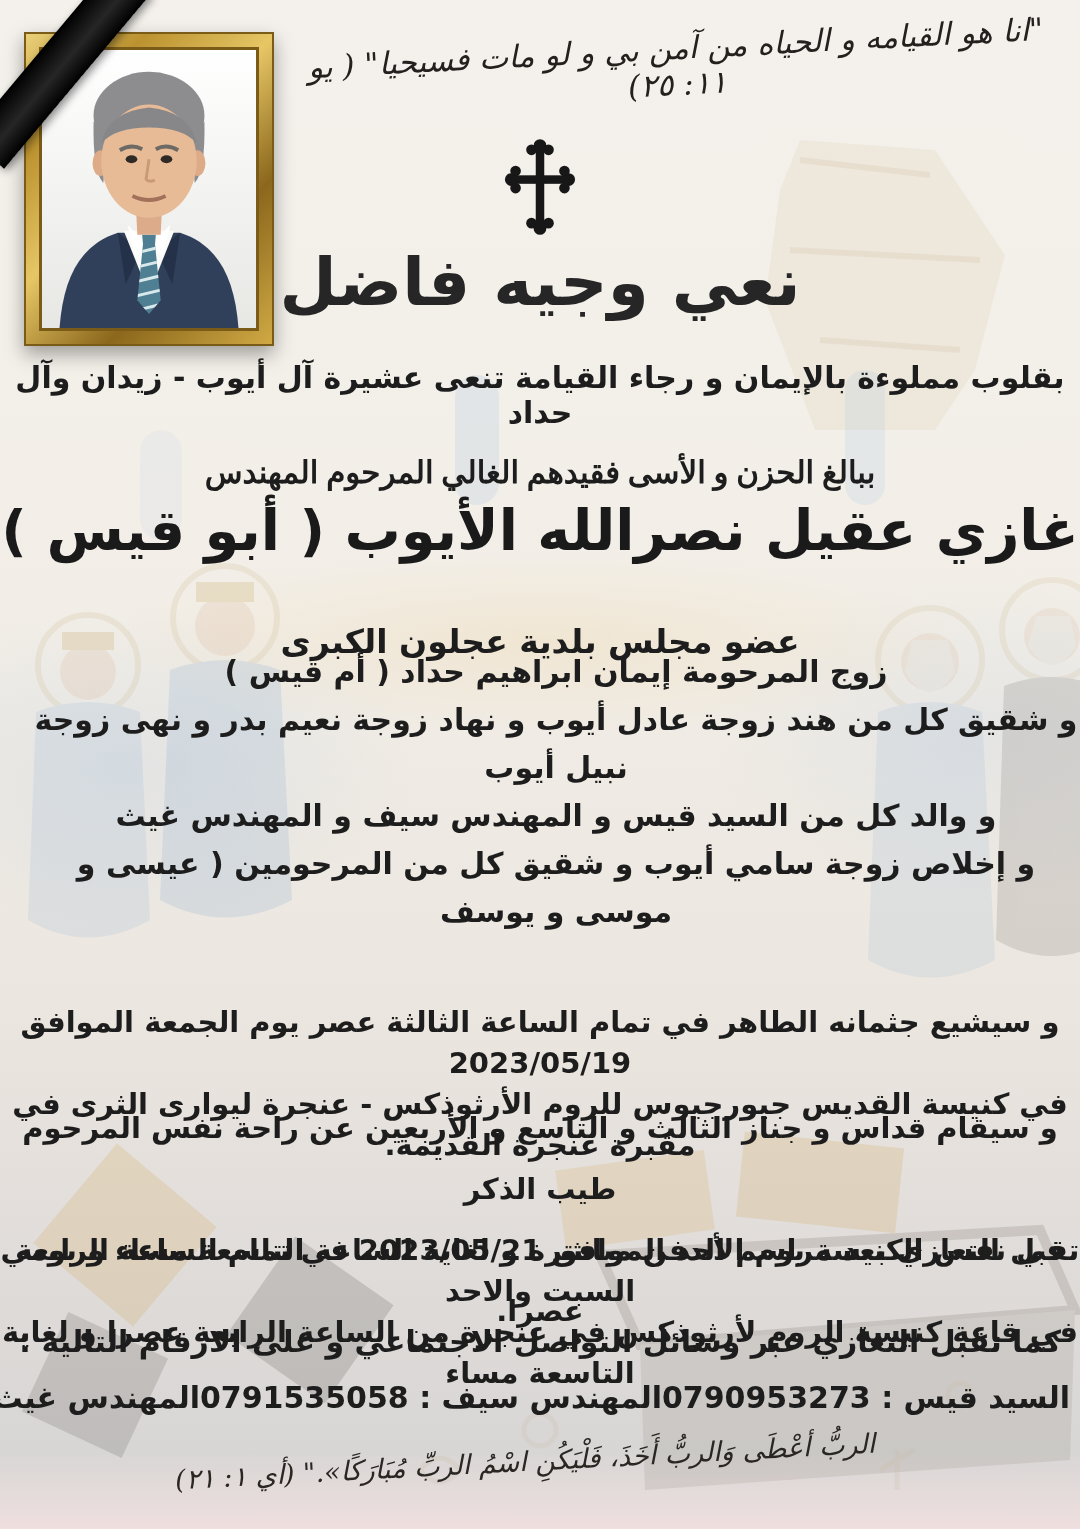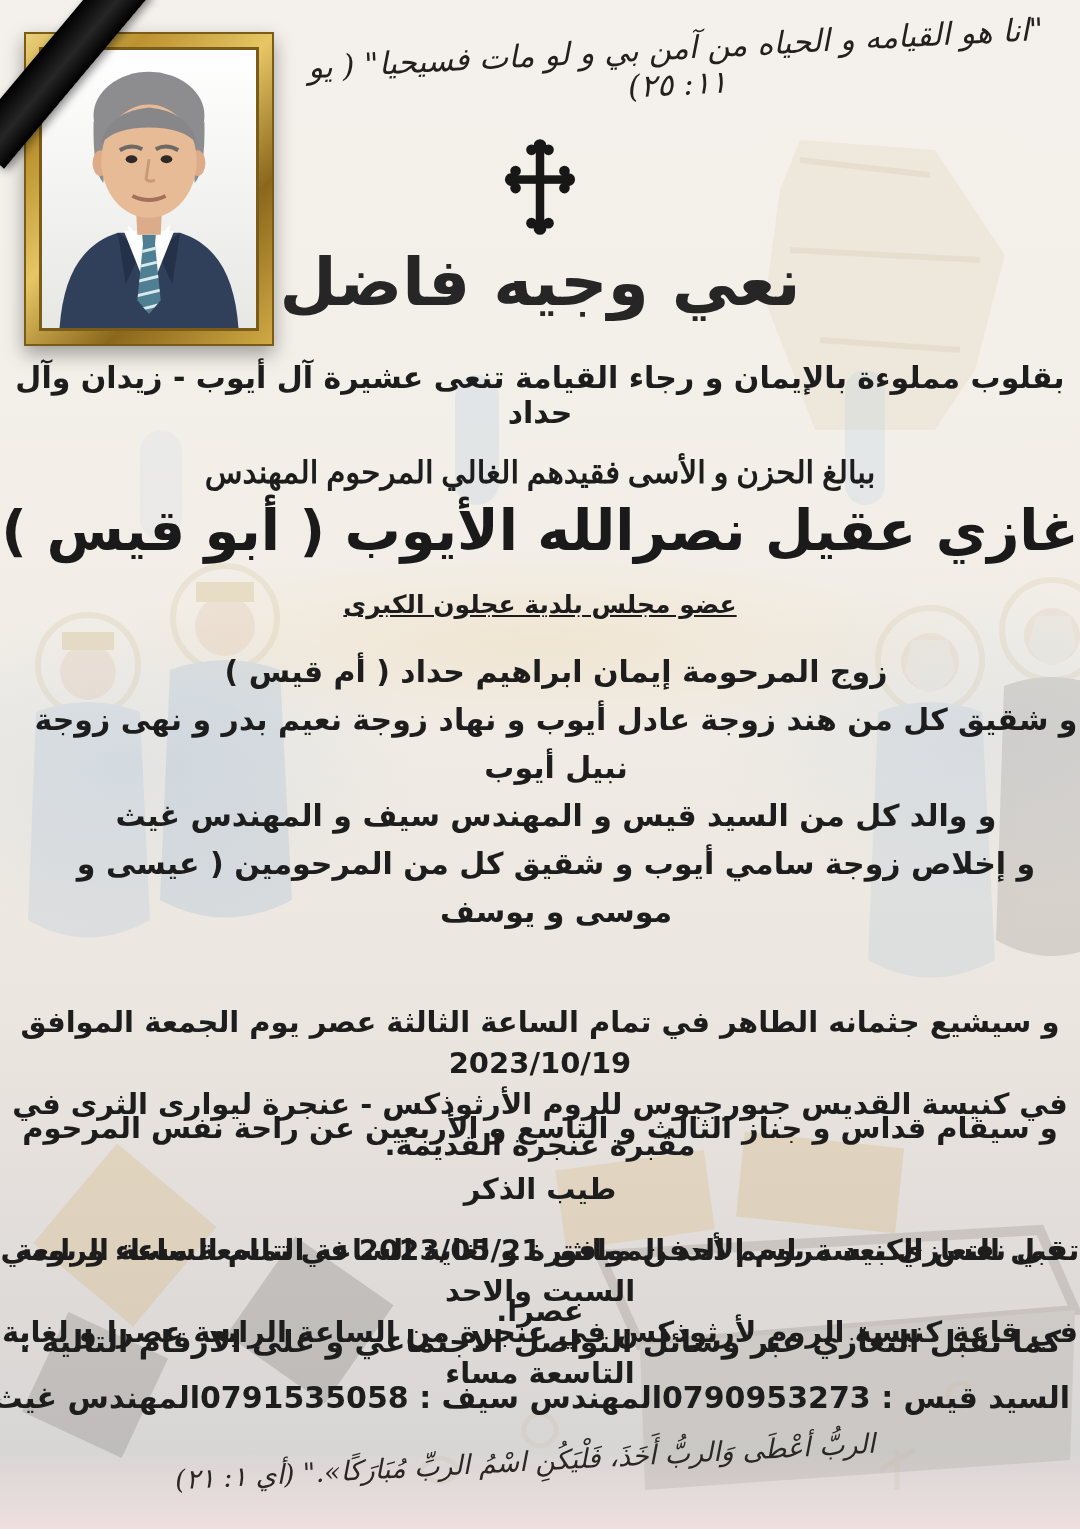--- a/index.html
+++ b/index.html
@@ -52,21 +52,21 @@
   }
 
   .cross-wrap{position:absolute;top:136px;left:0;right:0;text-align:center;z-index:2;}
   .cross-wrap svg{width:78px;height:102px;}
 
   .title{top:244px;font-size:66px;letter-spacing:-1px;color:#262626;}
   .intro-1{top:360px;font-size:30px;}
   .intro-2{top:406px;font-size:30px;}
   .intro-3{top:454px;font-size:31px;font-family:Liberation Serif, serif;}
   .name{top:498px;font-size:56px;color:#1a1a1a;}
-  .role{top:590px;font-size:25px;text-decoration:underline;}
+  .role{top:622px;font-size:33px;}
   .family{top:648px;font-size:30px;line-height:48px;padding-left:32px;}
   .passing{top:882px;font-size:29px;line-height:39px;}
   .funeral{top:1002px;font-size:29px;line-height:41px;}
   .memorial{top:1098px;font-size:29px;line-height:61px;}
   .condolence{top:1230px;font-size:29px;line-height:41px;}
   .social{top:1324px;font-size:30px;}
   .contacts{
     position:absolute;top:1380px;left:0;right:0;z-index:2;
     display:flex;direction:rtl;justify-content:space-between;
     padding:0 10px;font-size:30px;font-weight:bold;
@@ -218,21 +218,21 @@
 
   <div class="block family bold">
     <span class="line">زوج المرحومة إيمان ابراهيم حداد ( أم قيس )</span>
     <span class="line">و شقيق كل من هند زوجة عادل أيوب و نهاد زوجة نعيم بدر و نهى زوجة نبيل أيوب</span>
     <span class="line">و والد كل من السيد قيس و المهندس سيف و المهندس غيث</span>
     <span class="line">و إخلاص زوجة سامي أيوب  و شقيق كل من المرحومين ( عيسى و موسى و يوسف</span>
   </div>
 
 
   <div class="block funeral bold">
-    <span class="line">و سيشيع جثمانه الطاهر في تمام الساعة الثالثة عصر يوم الجمعة الموافق 2023/10/19</span>
+    <span class="line">و سيشيع جثمانه الطاهر في تمام الساعة الثالثة عصر يوم الجمعة الموافق 2023/05/19</span>
     <span class="line">في كنيسة القديس جيورجيوس للروم الأرثوذكس - عنجرة ليوارى الثرى في مقبرة عنجرة القديمة.</span>
   </div>
 
   <div class="block memorial bold">
     <span class="line">و سيقام قداس و جناز الثالث و التاسع و الأربعين عن راحة نفس المرحوم طيب الذكر</span>
     <span class="line">في نفس الكنيسة يوم الأحد الموافق 2023/05/21 في تمام الساعة الرابعة عصرا.</span>
   </div>
 
   <div class="block condolence bold">
     <span class="line">تقبل التعازي بعد مراسم الدفن مباشرة و لغاية الساعة التاسعة مساء و يومي السبت والاحد</span>

